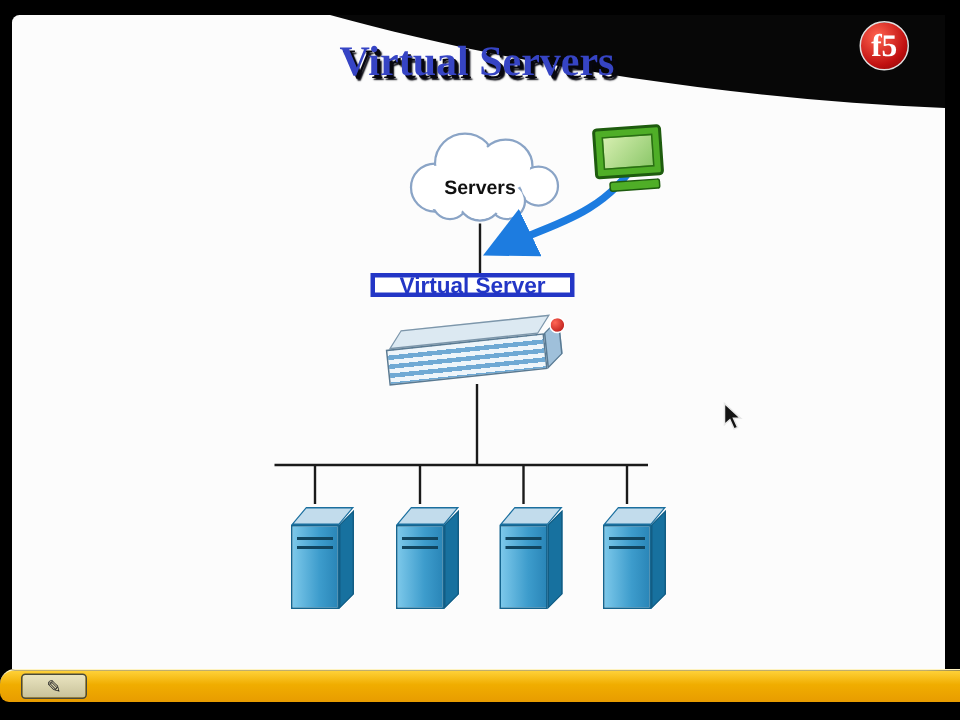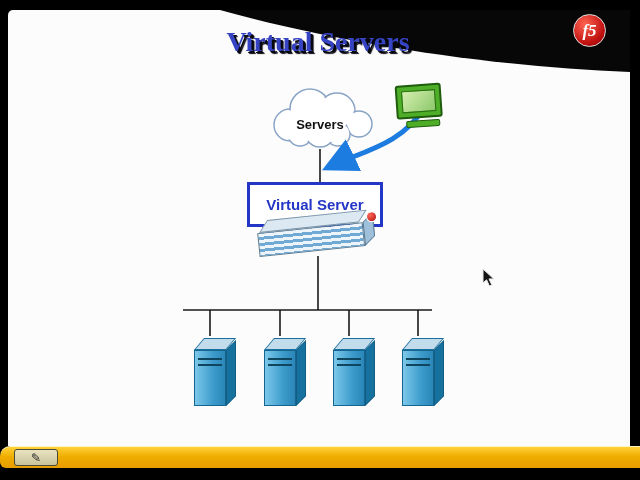--- a/index.html
+++ b/index.html
@@ -7,26 +7,26 @@
   .frame { position:relative; width:640px; height:480px; background:#000; overflow:hidden; }
   .slide { position:absolute; left:8px; top:10px; width:622px; height:436px;
            background:#fcfcfc; border-radius:5px 0 0 0; overflow:hidden;padding-left:33px; }
   .wave { position:absolute; left:0; top:0; }
   .title { position:absolute; left:190px; top:16px; width:240px; text-align:center;
            font-family:"Liberation Serif", serif; font-weight:bold; font-size:28px;
            color:#3644c4; text-shadow:2px 2px 0 #07070f, 3px 3px 1px #07070f; z-index:3; }
   .logo { position:absolute; left:565px; top:4px; width:33px; height:33px; border-radius:50%;
           background:radial-gradient(circle at 35% 30%, #ff6450, #c01010 65%, #7d0606);
           border:1px solid #e0e0e0; display:flex; align-items:center; justify-content:center; z-index:3; }
-  .logo span { color:#fff; font-family:"Liberation Serif", serif; font-style:italic;
-               font-weight:bold; font-size:17px; }
+  .logo span { color:#fff; font-family:"Liberation Serif", serif; 
+               font-weight:bold; font-size:21px; }
   .diagram-svg { position:absolute; left:0; top:0; z-index:1; }
   .cloud-label { position:absolute; left:267px; top:107px; width:90px; text-align:center;
                  font-weight:bold; font-size:13px; color:#101010; z-index:2; }
-  .vs-box { position:absolute; left:239px; top:172px; width:136px; height:45px;
+  .vs-box { position:absolute; left:239px; top:172px; width:136px; height:16px;
             border:3px solid #2336c6; background:#ffffff; z-index:2;
             display:flex; align-items:center; justify-content:center;
             font-weight:bold; font-size:15px; color:#2336c6; }
   
   .computer { position:absolute; left:388px; top:74px; width:52px; z-index:2; transform:rotate(-4deg); }
   .pc-monitor { width:46px; height:34px; background:#4fae27; border:2px solid #1e5c0e;
                 border-radius:3px; padding:4px; }
   .pc-screen { width:100%; height:100%; background:linear-gradient(135deg,#d6eeb0,#8cc86a);
                border:1px solid #2a6e14; }
   .pc-base { width:34px; height:7px; background:#4fae27; border:1px solid #1e5c0e;

